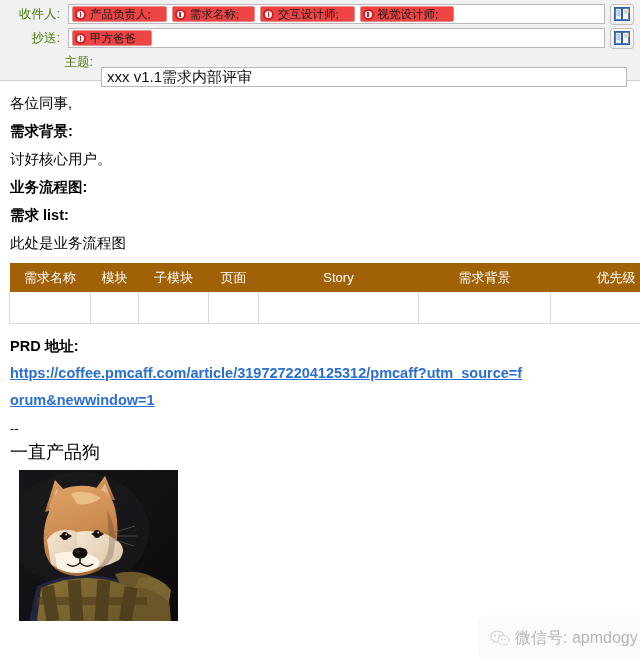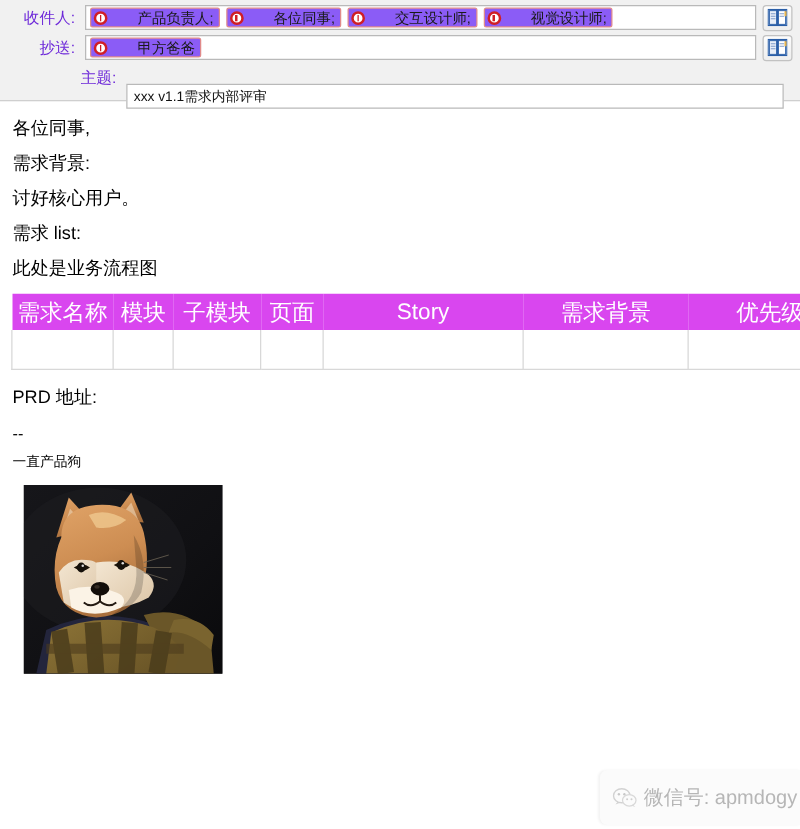--- a/index.html
+++ b/index.html
@@ -23,53 +23,52 @@
     align-items: center;
     height: 22px;
     margin-bottom: 2px;
     padding-right: 6px;
   }
   .field-label {
     width: 68px;
     text-align: right;
     padding-right: 8px;
     font-size: 12.5px;
-    color: #6d28d9;
+    color: #4d7c0f;
     flex: 0 0 auto;
     white-space: nowrap;
   }
   .field-box {
     flex: 1 1 auto;
     height: 20px;
     background: #ffffff;
     border: 1px solid #b9b9b9;
     display: flex;
     align-items: center;
     padding: 0 3px;
     overflow: hidden;
   }
   .field-box.plain {
-    font-size: 11px;
+    font-size: 15px;
     color: #111;
     padding-left: 5px;
     margin-top: 30px;
   }
   .chip {
     display: inline-flex;
     align-items: center;
     height: 16px;
     border: 1px solid #e08a8a;
     border-radius: 2px;
-    background: #8b5cf6;
-    padding: 0 4px 0 2px;
+    background: #ef4444;
+    padding: 0 15px 0 2px;
     margin-right: 5px;
     font-size: 11.5px;
     color: #1a1a1a;
     white-space: nowrap;
-    gap: 20px;
   }
   .chip-icon {
     width: 11px; height: 11px;
     border-radius: 50%;
     border: 2px solid #d01f25;
     background: #ffffff;
     margin-right: 4px;
     position: relative;
     flex: 0 0 auto;
   }
@@ -96,35 +95,35 @@
   #mail-body {
     padding: 8px 10px 0 10px;
     width: 512px;
   }
   .para {
     font-size: 14.5px;
     line-height: 28px;
     color: #000;
     white-space: nowrap;
   }
-  .para.bold { font-weight: normal; }
+  .para.bold { font-weight: bold; }
   .para.small { font-size: 13px; line-height: 22px; }
 
   
   #req-table {
     border-collapse: collapse;
     width: 672px;
     margin: 6px 0 4px -1px;
     table-layout: fixed;
   }
   #req-table th {
-    background: #d946ef;
+    background: #a16207;
     color: #ffffff;
     font-weight: normal;
-    font-size: 18px;
+    font-size: 13px;
     height: 29px;
     text-align: center;
     border: none;
   }
   #req-table td {
     height: 31px;
     background: #ffffff;
     border: 1px solid #d8d8d8;
     border-top: none;
   }
@@ -177,21 +176,21 @@
 
   <div class="field-row">
     <div class="field-label">收件人:</div>
     <div class="field-box">
       <span class="chip">
         <span class="chip-icon"></span>
         <span>产品负责人;</span>
       </span>
       <span class="chip">
         <span class="chip-icon"></span>
-        <span>各位同事;</span>
+        <span>需求名称;</span>
       </span>
       <span class="chip">
         <span class="chip-icon"></span>
         <span>交互设计师;</span>
       </span>
       <span class="chip">
         <span class="chip-icon"></span>
         <span>视觉设计师;</span>
       </span>
     </div>
@@ -242,20 +241,21 @@
 
 </div>
 
 <div id="mail-body">
 
   <div class="para">各位同事,</div>
 
   <div class="para bold">需求背景:</div>
   <div class="para">讨好核心用户。</div>
 
+  <div class="para bold">业务流程图:</div>
   <div class="para bold">需求 list:</div>
 
   <div class="para">此处是业务流程图</div>
 
   <table id="req-table">
     <colgroup>
       <col style="width:81px">
         <col style="width:48px">
         <col style="width:70px">
         <col style="width:50px">
@@ -282,23 +282,24 @@
         <td></td>
         <td></td>
         <td></td>
         <td></td>
       </tr>
     </tbody>
   </table>
 
   <div class="para bold" style="margin-top:8px;">PRD 地址:</div>
 
+  <span class="linkline" style="width:520px;">https://coffee.pmcaff.com/article/3197272204125312/pmcaff?utm_source=forum&amp;newwindow=1</span>
 
   <div class="para small" style="margin-top:4px;">--</div>
-  <div class="para small" style="font-size:11px;line-height:24px;">一直产品狗</div>
+  <div class="para small" style="font-size:18px;line-height:24px;">一直产品狗</div>
 
   <div id="dog-photo">
     <svg width="159" height="151" viewBox="0 0 159 151">
       <defs>
         <linearGradient id="bgg" x1="0" y1="0" x2="1" y2="1">
           <stop offset="0%" stop-color="#16161a"></stop>
           <stop offset="60%" stop-color="#101013"></stop>
           <stop offset="100%" stop-color="#0a0a0c"></stop>
         </linearGradient>
         <linearGradient id="fur" x1="0" y1="0" x2="0.3" y2="1">

